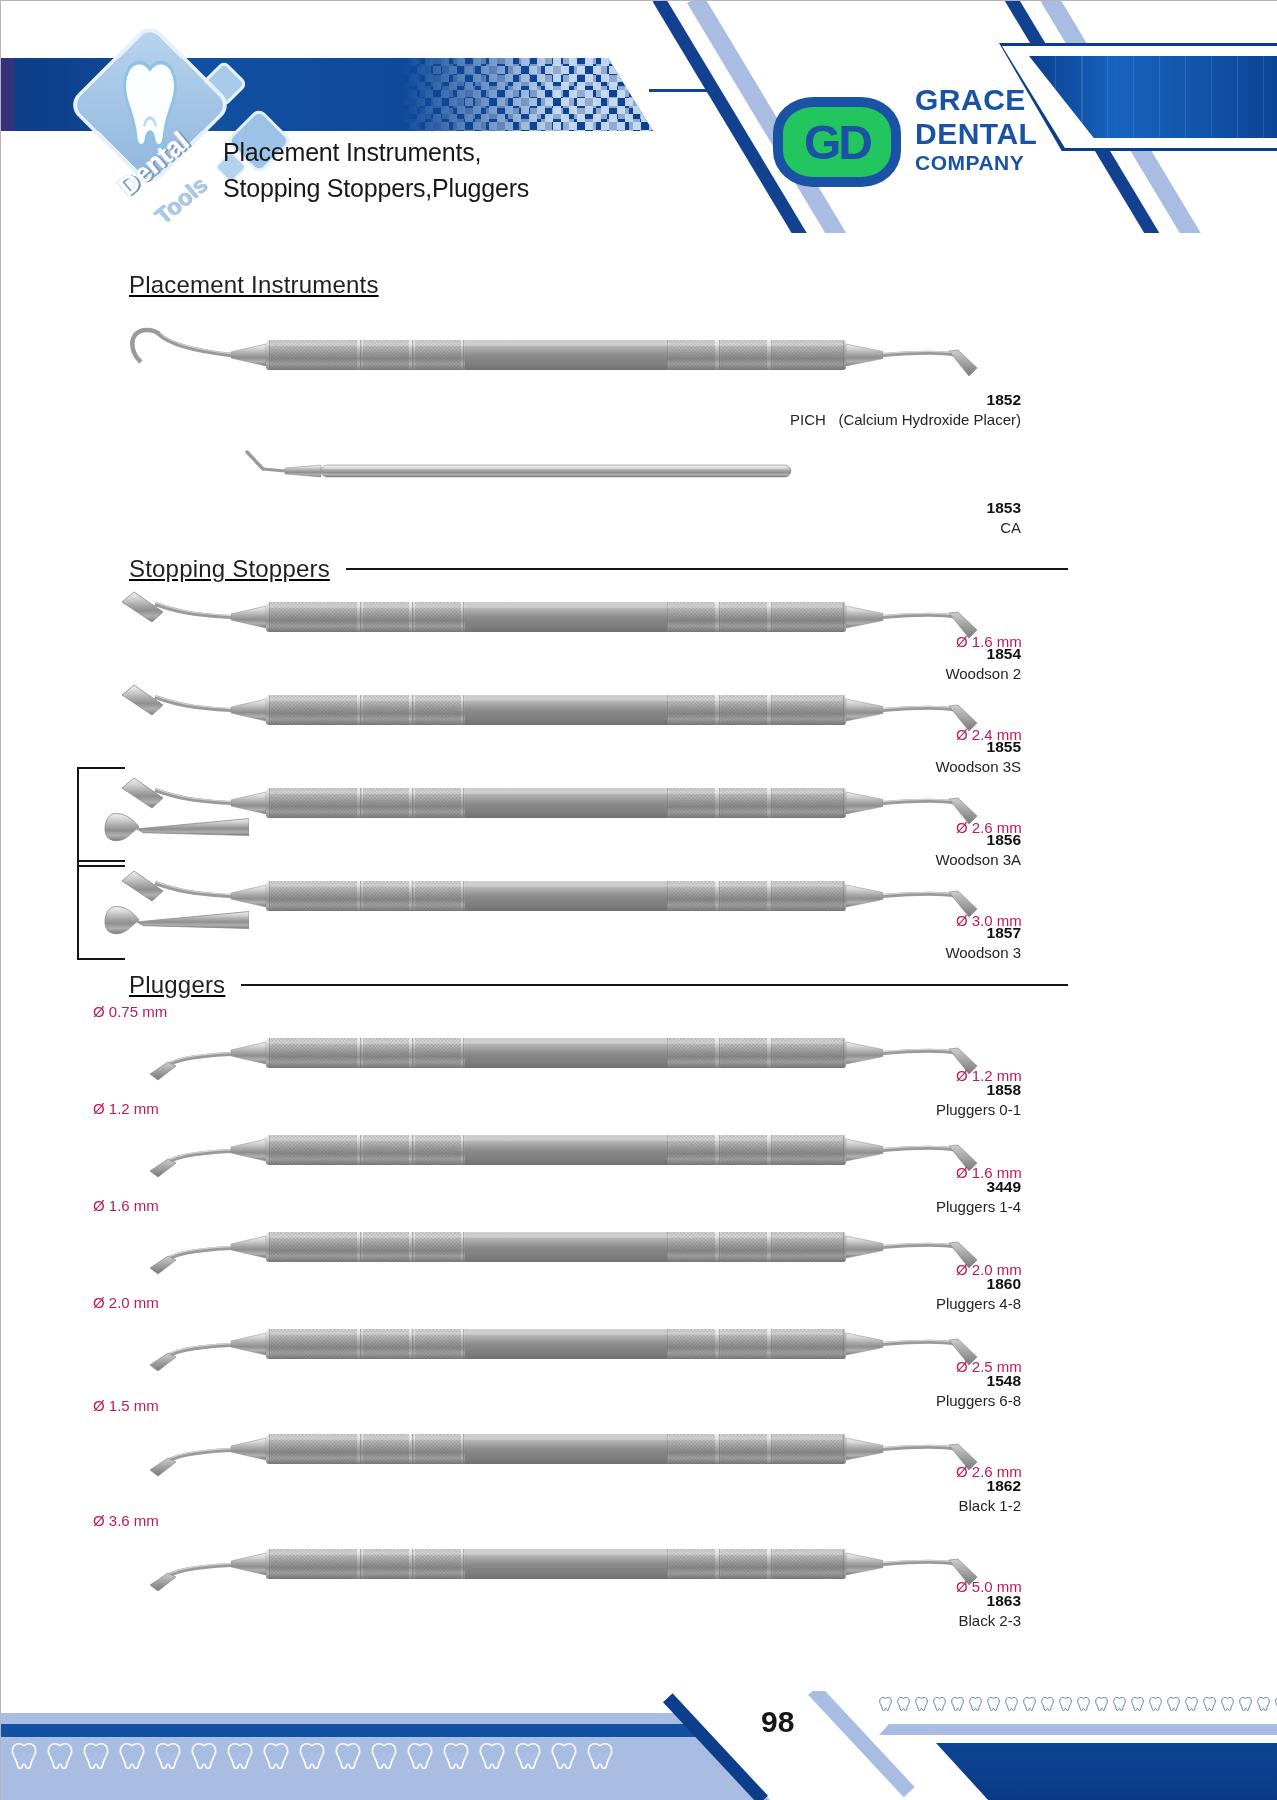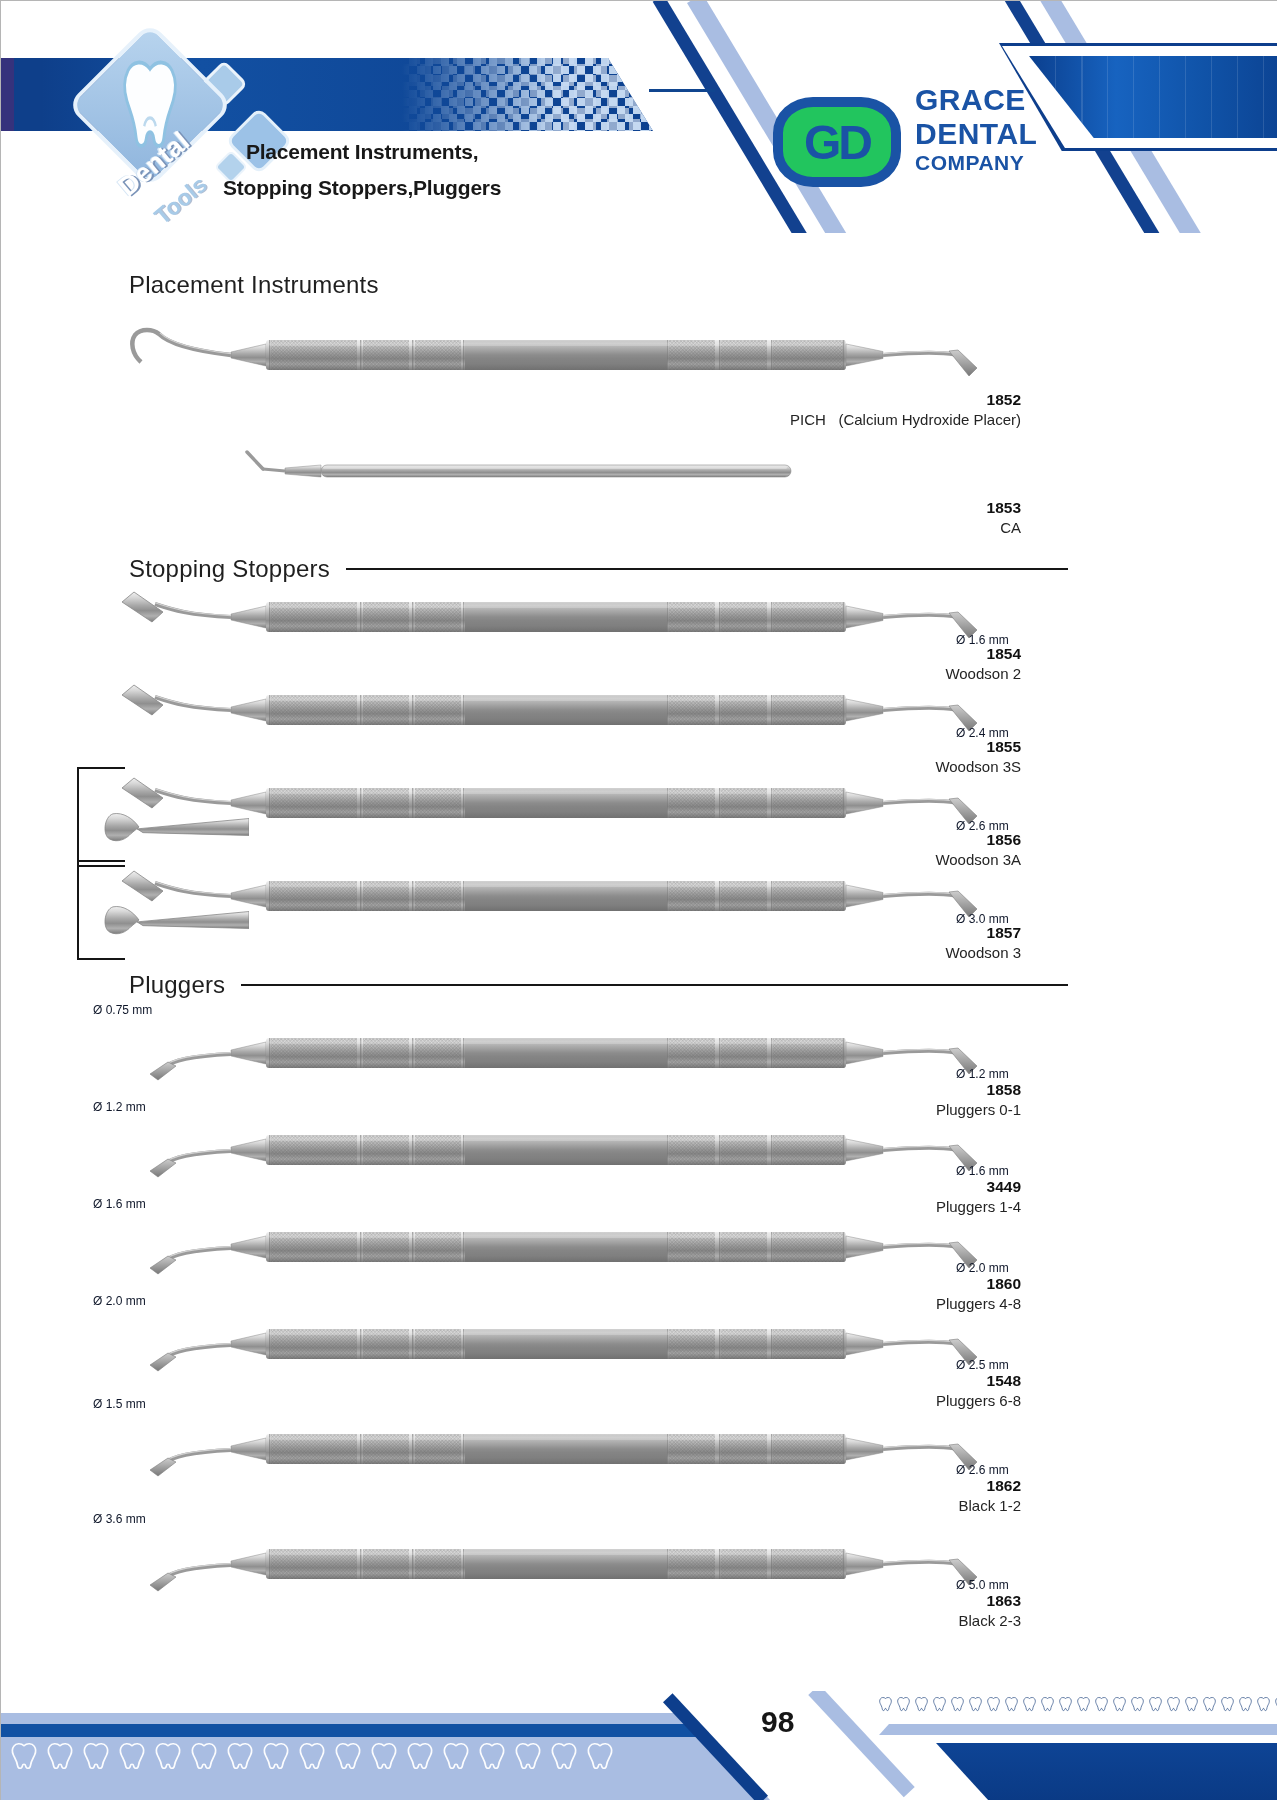--- a/index.html
+++ b/index.html
@@ -27,50 +27,50 @@
   .d-big{left:90px;top:45px;width:118px;height:118px;border-radius:16px;border:4px solid #e6f1fb;
          background:linear-gradient(135deg,#b8d4ee,#8fb5dd);z-index:3;}
   .d1{left:160px;top:74px;width:26px;height:26px;border-radius:5px;border:2px solid #eaf3fb;background:#9cc1e6;z-index:2;}
   .d2{left:206px;top:66px;width:34px;height:34px;border-radius:7px;border:3px solid #eaf3fb;background:#a9cbe9;z-index:2;}
   .d3{left:234px;top:116px;width:48px;height:48px;border-radius:9px;border:3px solid #e4f0fa;background:#9cc2e7;z-index:2;}
   .d4{left:218px;top:154px;width:24px;height:24px;border-radius:5px;border:2px solid #eaf3fb;background:#b3d2ec;z-index:2;}
   .tooth-logo{position:absolute;left:112px;top:52px;width:74px;height:102px;z-index:4;}
   .brandword{position:absolute;z-index:5;font-weight:700;transform:rotate(-40deg);}
   .w-dental{left:112px;top:148px;font-size:27px;color:#fff;text-shadow:1.5px 1.5px 0 #7a93b8,-1px -1px 0 #d6e6f5;}
   .w-tools{left:150px;top:186px;font-size:23px;color:#a8cbe8;text-shadow:1px 1px 0 rgba(60,90,140,.4);}
-  .title{position:absolute;left:222px;top:133px;font-weight:700;font-size:21px;line-height:36px;color:#181818;letter-spacing:-.2px;z-index:6;text-align:center;}
+  .title{position:absolute;left:222px;top:133px;font-weight:400;font-size:25px;line-height:36px;color:#181818;letter-spacing:-.2px;z-index:6;}
   .gd-badge{position:absolute;left:772px;top:96px;width:128px;height:90px;border:10px solid #1a53a5;
             border-radius:40px/36px;display:flex;align-items:center;justify-content:center;box-sizing:border-box;z-index:6;background:#22c55e;}
   .gd-badge span{font-size:48px;font-weight:800;color:#1a53a5;letter-spacing:-3px;}
   .company{position:absolute;left:914px;top:82px;color:#1a53a5;font-weight:700;z-index:6;}
   .company .c1,.company .c2{font-size:30px;line-height:34px;letter-spacing:.5px;}
   .company .c3{font-size:21px;line-height:24px;letter-spacing:.5px;}
   .pg-outer{position:absolute;left:998px;top:42px;width:279px;height:108px;background:#0d3e8c;
             clip-path:polygon(0 0,100% 0,100% 100%,22.5% 100%);z-index:1;}
   .pg-mid{position:absolute;left:3px;top:3px;width:276px;height:102px;background:#fff;
             clip-path:polygon(0 0,100% 0,100% 100%,22.8% 100%);}
   .pg-fill{position:absolute;left:30px;top:13px;width:249px;height:82px;
             clip-path:polygon(0 0,100% 0,100% 100%,26% 100%);
             background:repeating-linear-gradient(90deg,rgba(255,255,255,.12) 0 1.5px,transparent 1.5px 26px),
                        linear-gradient(90deg,#0b3f8e,#1763c0 35%,#1053a8 70%,#0c4494);}
   
   .main{position:absolute;left:0;top:232px;width:1277px;}
-  .sec{position:relative;width:1155px;}
+  .sec{position:relative;width:1155px;text-decoration:underline;}
   .s0{margin-top:34px;}
   .s2{margin-top:8px;}
   .sec-head{display:flex;align-items:center;height:36px;padding-left:128px;}
   .sec-head h2{margin:0;font-size:24px;font-weight:400;color:#1f1f1f;letter-spacing:.2px;}
   .rule{flex:1;height:2.5px;background:#161616;margin-left:16px;margin-right:88px;}
   .row{position:relative;width:1277px;}
   .inst-wrap{position:absolute;left:70px;width:950px;height:56px;}
   .inst{width:950px;height:56px;display:block;}
   .cap{position:absolute;left:70px;width:950px;text-align:right;}
   .code{font-weight:700;font-size:15.5px;color:#111;}
   .cname{font-size:15px;color:#242424;margin-top:2px;white-space:pre;}
-  .lbl{position:absolute;font-size:12px;color:#0f172a;}
+  .lbl{position:absolute;font-size:15px;color:#be185d;}
   .lbl.right{left:955px;}
   .lbl.left{left:92px;}
   .bracket{position:absolute;left:76px;top:-6px;width:46px;height:100px;border-left:2px solid #151515;display:none;}
   .bracket::before,.bracket::after{content:"";position:absolute;left:0;width:100%;height:2px;background:#151515;}
   .bracket::before{top:0;} .bracket::after{bottom:0;}
   .detail{position:absolute;left:98px;width:150px;height:32px;display:none;}
   .row.has-detail .bracket{display:block;}
   .row.has-detail .detail{display:block;}
   
   .inst .le-stopper,.inst .le-plugger,.inst .le-pich,.inst .rodg{display:none;}

